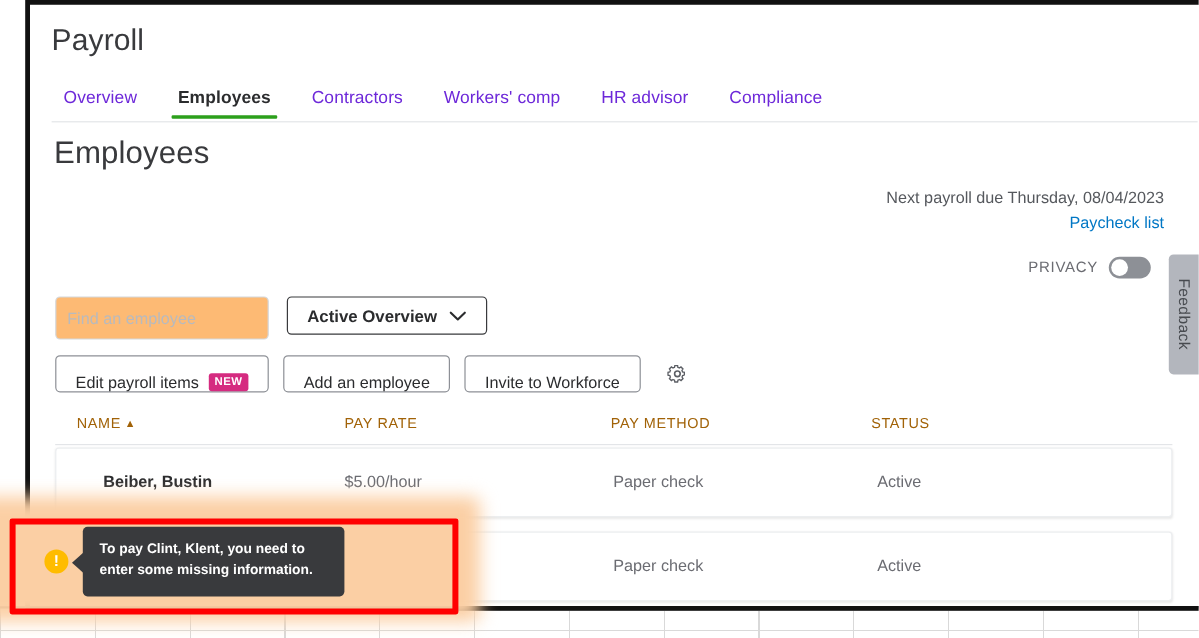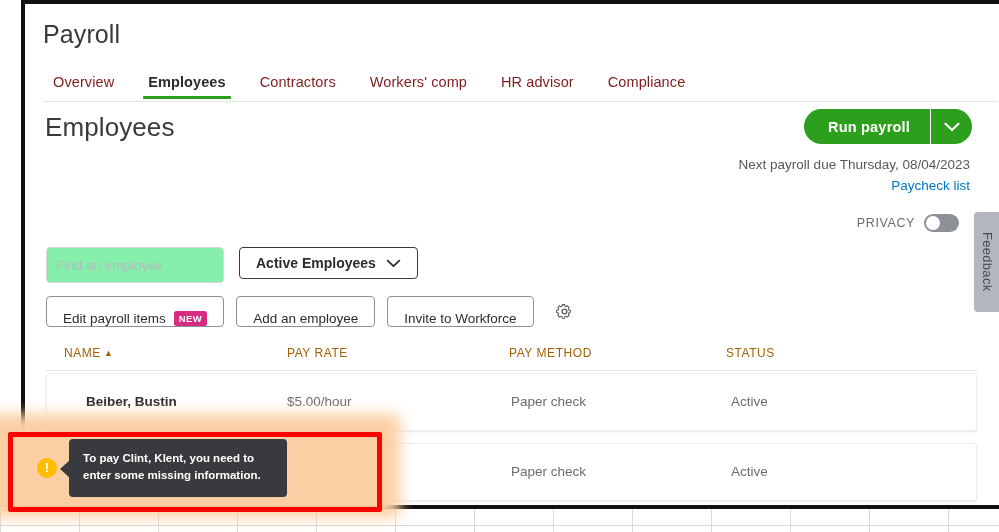--- a/index.html
+++ b/index.html
@@ -49,21 +49,21 @@
   .page-title-top {
     position: absolute; left: 18px; top: 16px;
     font-size: 25px; color: #393a3d; font-weight: 400; letter-spacing: .1px;
   }
   .tabbar {
     position: absolute; left: 18px; top: 70px; height: 28px;
     display: flex; align-items: flex-start; gap: 0;
   }
   .tab {
     position: relative;
-    font-size: 14.5px; color: #7f1d1d; padding: 0 17px 9px 17px;
+    font-size: 14.5px; color: #6d28d9; padding: 0 17px 9px 17px;
     cursor: pointer; white-space: nowrap; letter-spacing: .1px;
   }
   .tab:first-child { padding-left: 10px; }
   .tab.active { color: #2b2c2e; font-weight: bold; }
   .tab.active::after {
     content: ""; position: absolute; left: 12px; right: 12px; bottom: 0;
     height: 3.5px; background: #2ca01c; border-radius: 1px;
   }
   .tabbar-rule {
     position: absolute; left: 18px; top: 97px; width: 955px; height: 1px;
@@ -118,21 +118,21 @@
   }
   .toggle-knob {
     position: absolute; left: 2px; top: 2px; width: 14px; height: 14px;
     background: #ffffff; border-radius: 50%;
   }
 
   
   .search-box {
     position: absolute; left: 21px; top: 144px;
     width: 178px; height: 32px;
-    border: 1px solid #d4d7dc; border-radius: 4px; background: #86efac;
+    border: 1px solid #d4d7dc; border-radius: 4px; background: #fdba74;
     display: flex; align-items: center; padding: 17px 9px;
   }
   .search-input {
     flex: 1; border: none; outline: none; background: transparent;
     font-family: "Liberation Sans", sans-serif; font-size: 13.5px; color: #393a3d;
   }
   .search-input::placeholder { color: #b7babf; }
 
   .filter-btn {
     position: absolute; left: 214px; top: 244px;
@@ -282,49 +282,41 @@
         <div class="tab">HR advisor</div>
         <div class="tab">Compliance</div>
       </div>
       <div class="tabbar-rule"></div>
     </div>
 
     <div class="content">
 
       <div class="page-title">Employees</div>
 
-      <div class="run-payroll">
-        <div class="run-payroll-label">Run payroll</div>
-        <div class="run-payroll-caret">
-          <svg class="caret-white" width="16" height="10" viewBox="0 0 16 10">
-            <path d="M1.5 1.8 L8 8 L14.5 1.8" stroke="#ffffff" stroke-width="2.2" fill="none" stroke-linecap="round" stroke-linejoin="round"></path>
-          </svg>
-        </div>
-      </div>
 
       <div class="next-due">Next payroll due Thursday, 08/04/2023</div>
       <div class="paycheck-list">Paycheck list</div>
 
       <div class="privacy-wrap">
         <div class="privacy-label">PRIVACY</div>
         <div class="toggle">
           <div class="toggle-knob"></div>
         </div>
       </div>
 
       <div class="search-box">
         <input class="search-input" type="text" placeholder="Find an employee" style="">
         <svg width="17" height="17" viewBox="0 0 20 20">
           <circle cx="8.5" cy="8.5" r="6" stroke="#393a3d" stroke-width="1.6" fill="none"></circle>
           <line x1="13" y1="13" x2="18" y2="18" stroke="#393a3d" stroke-width="1.6" stroke-linecap="round"></line>
         </svg>
       </div>
 
       <div class="filter-btn" style="top:144px">
-        <span class="filter-label">Active Employees</span>
+        <span class="filter-label">Active Overview</span>
         <svg width="15" height="9" viewBox="0 0 16 10">
           <path d="M1.5 1.8 L8 8 L14.5 1.8" stroke="#2b2c2e" stroke-width="2" fill="none" stroke-linecap="round" stroke-linejoin="round"></path>
         </svg>
       </div>
 
       <div class="action-row">
         <div class="action-btn">
           <span>Edit payroll items</span>
           <span class="new-badge">NEW</span>
         </div>

